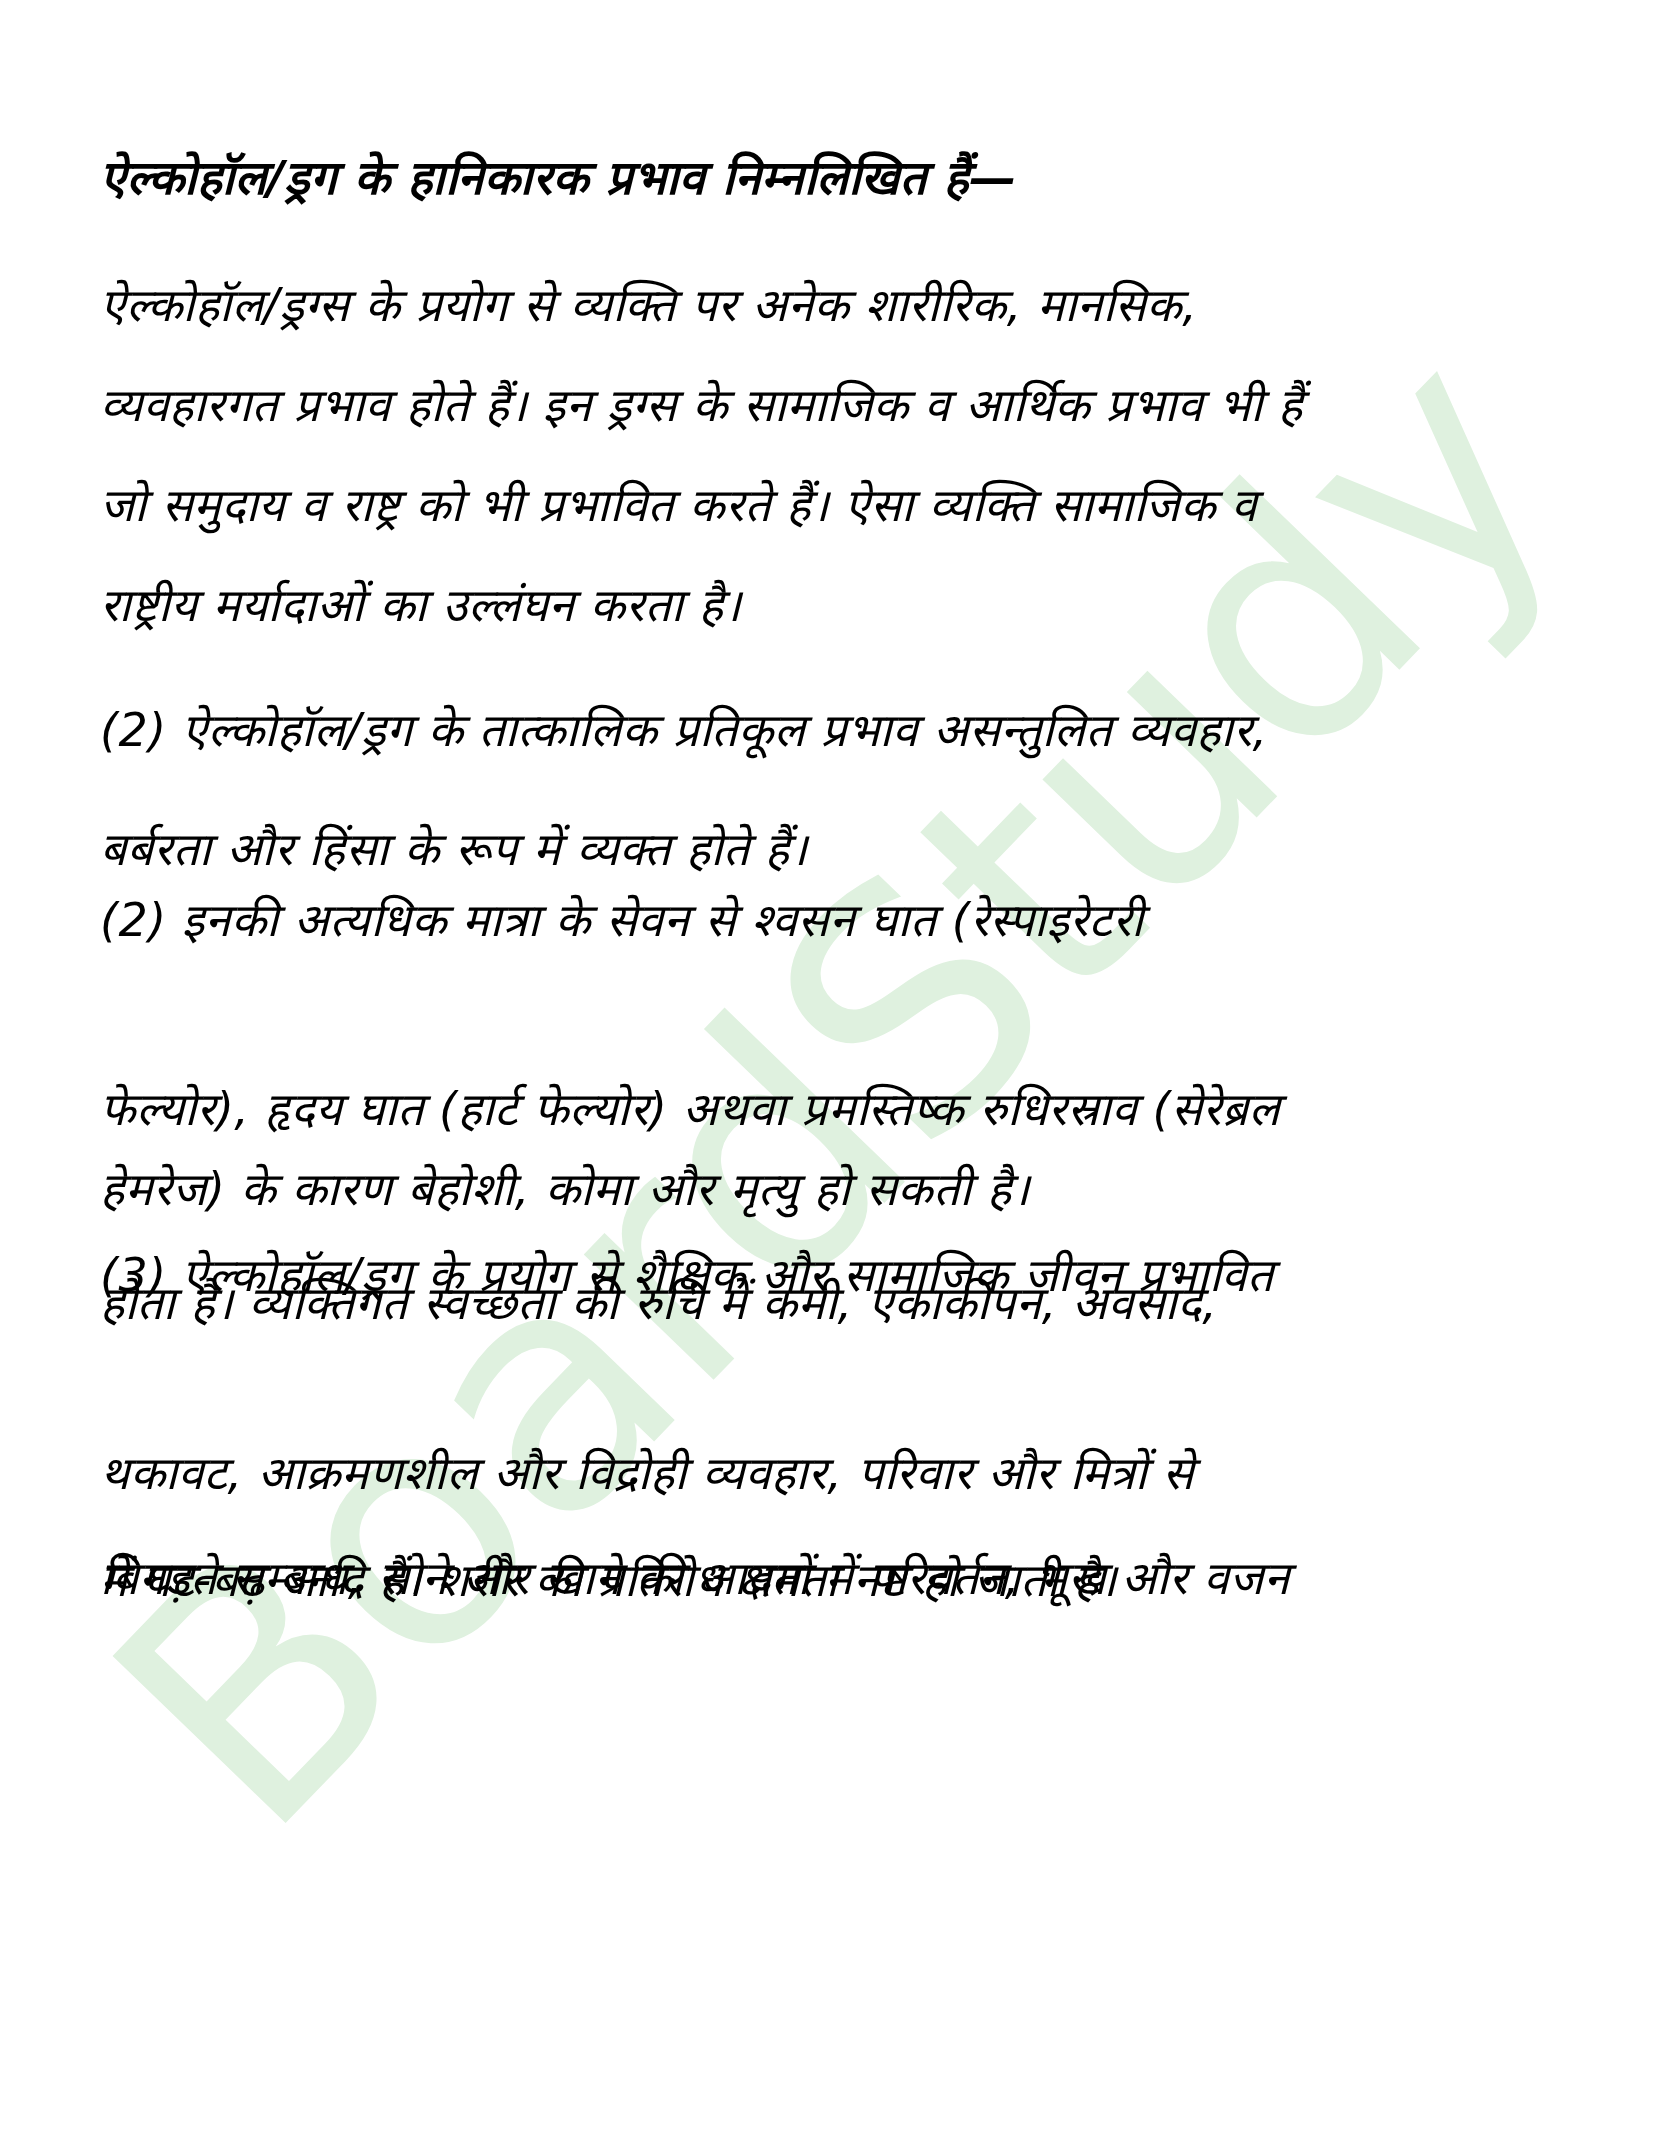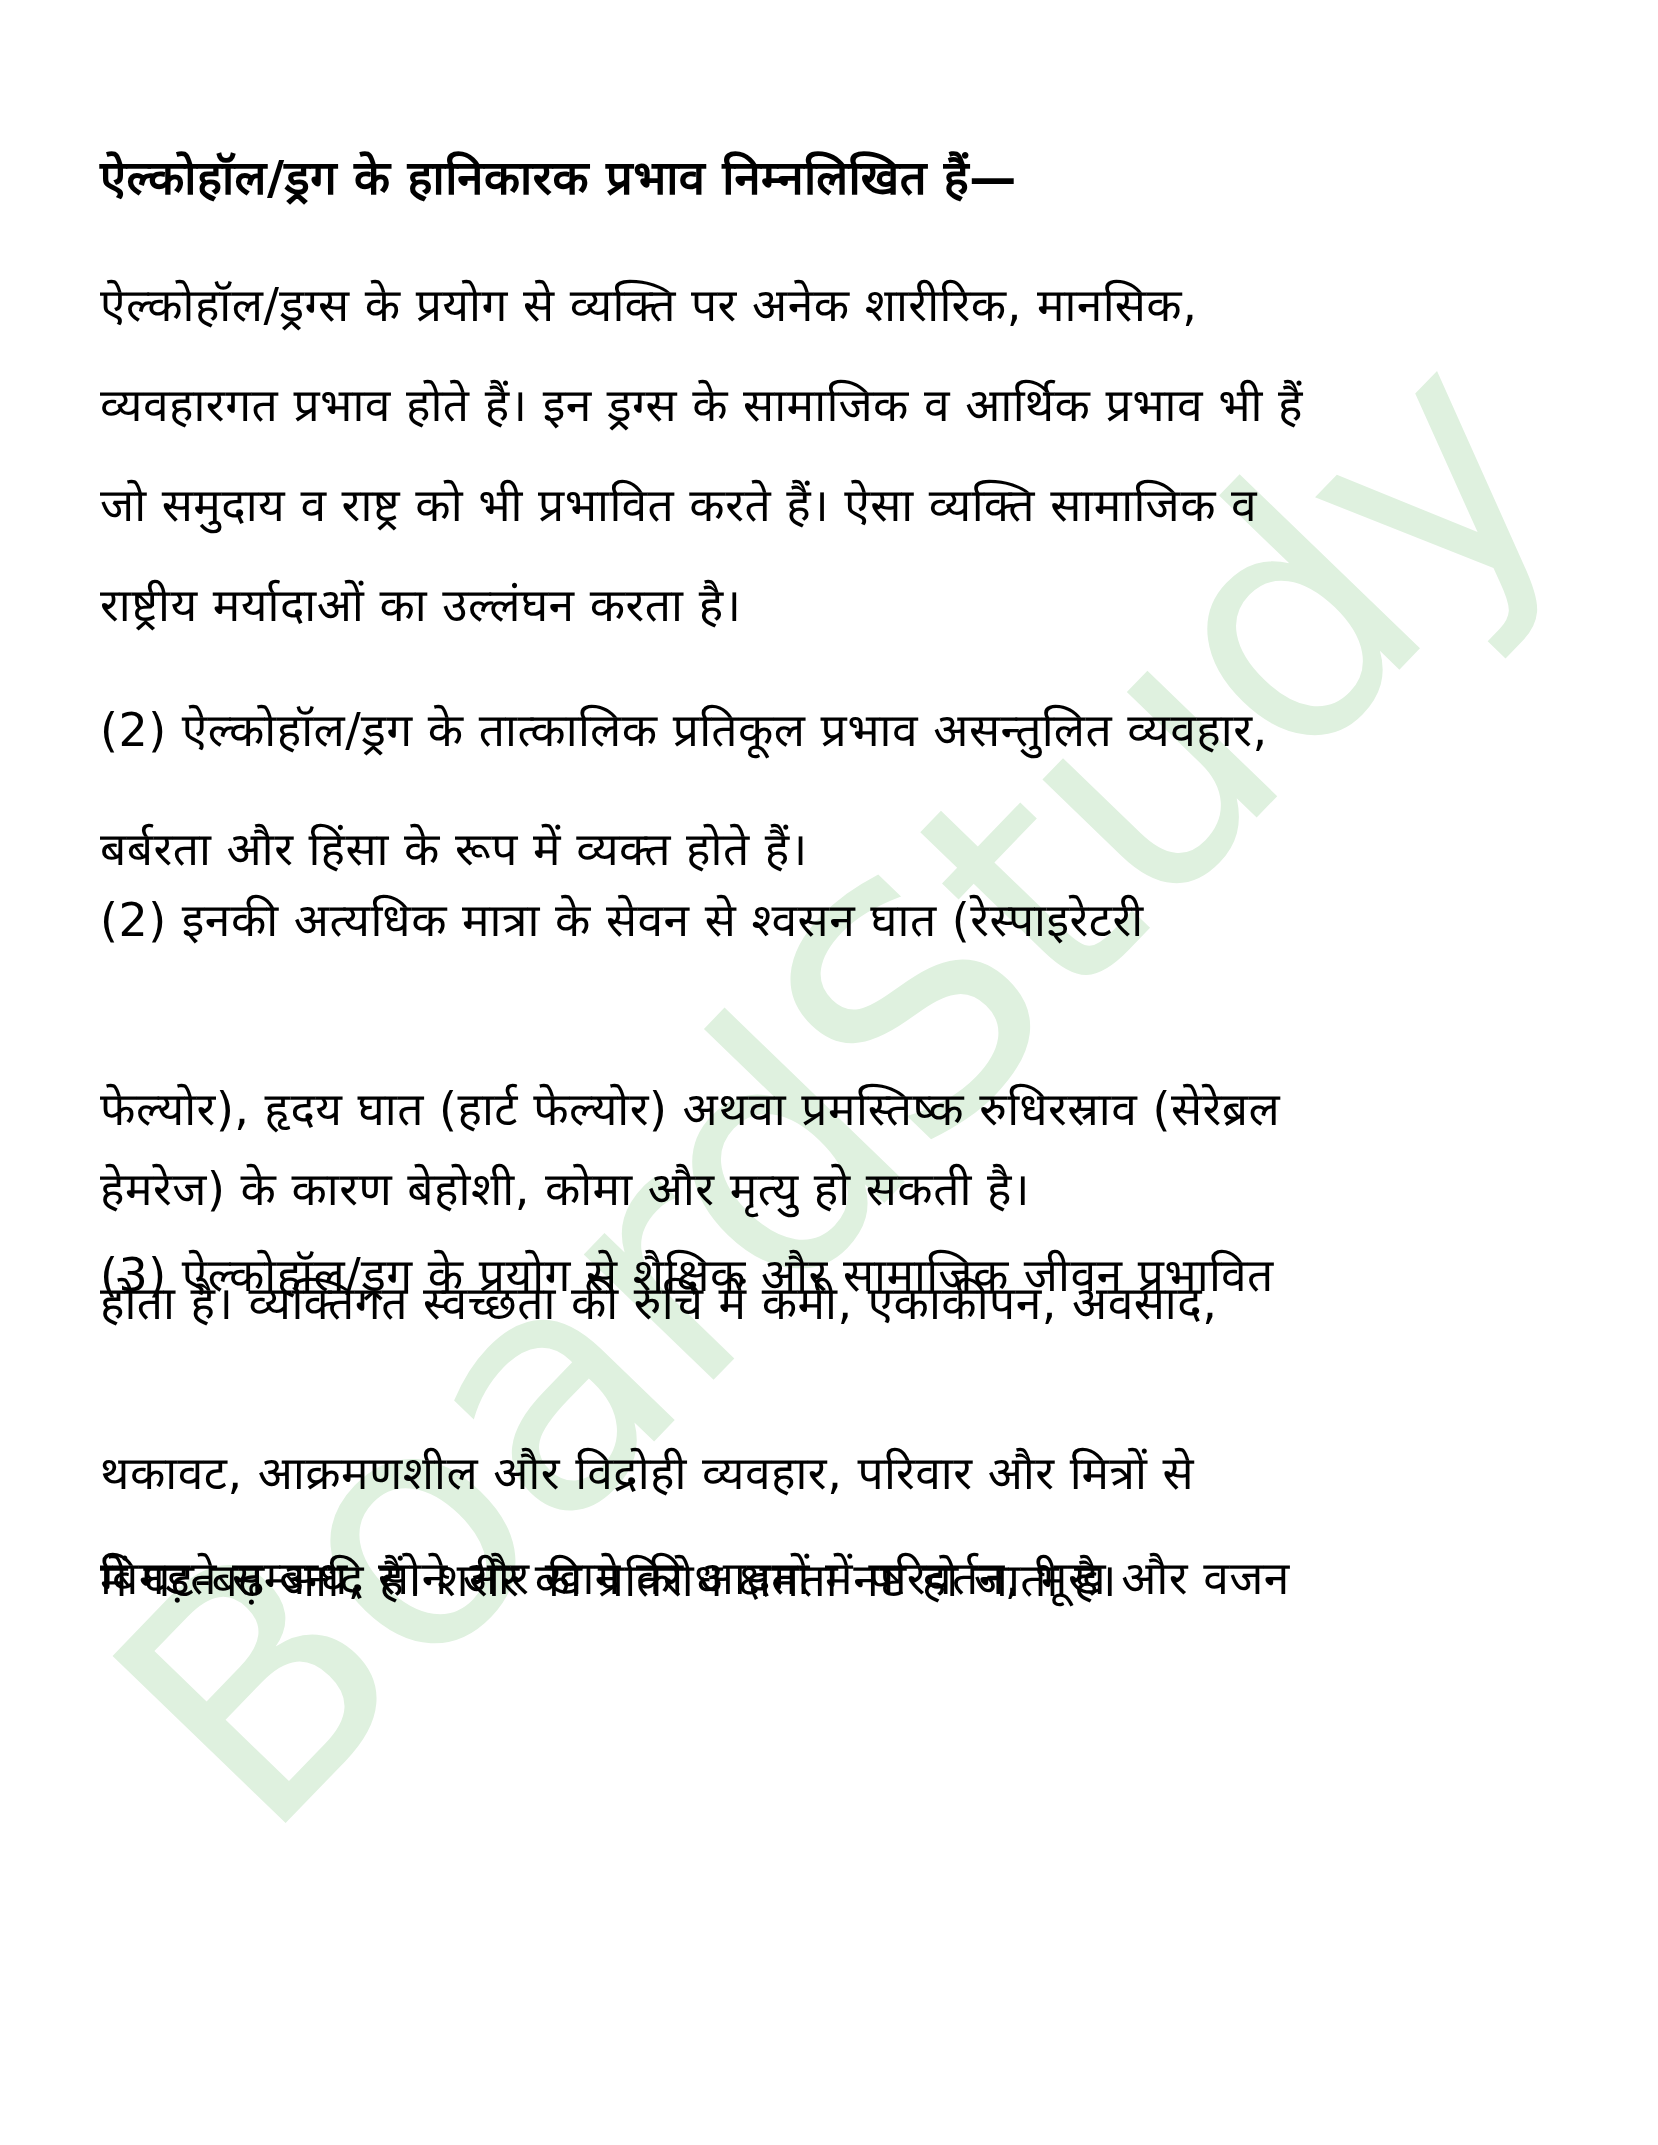--- a/index.html
+++ b/index.html
@@ -33,20 +33,21 @@
       position: absolute;
       left: 100px;
       top: 0;
       width: 1460px;
       z-index: 1;
     }
     .line {
       position: absolute;
       left: 0;
       white-space: nowrap;
+      font-style: italic;
       font-size: 46px;
       line-height: 60px;
       letter-spacing: 0.5px;
     }
     .title {
       font-weight: bold;
       font-size: 47px;
     }
   </style>
 </head>

